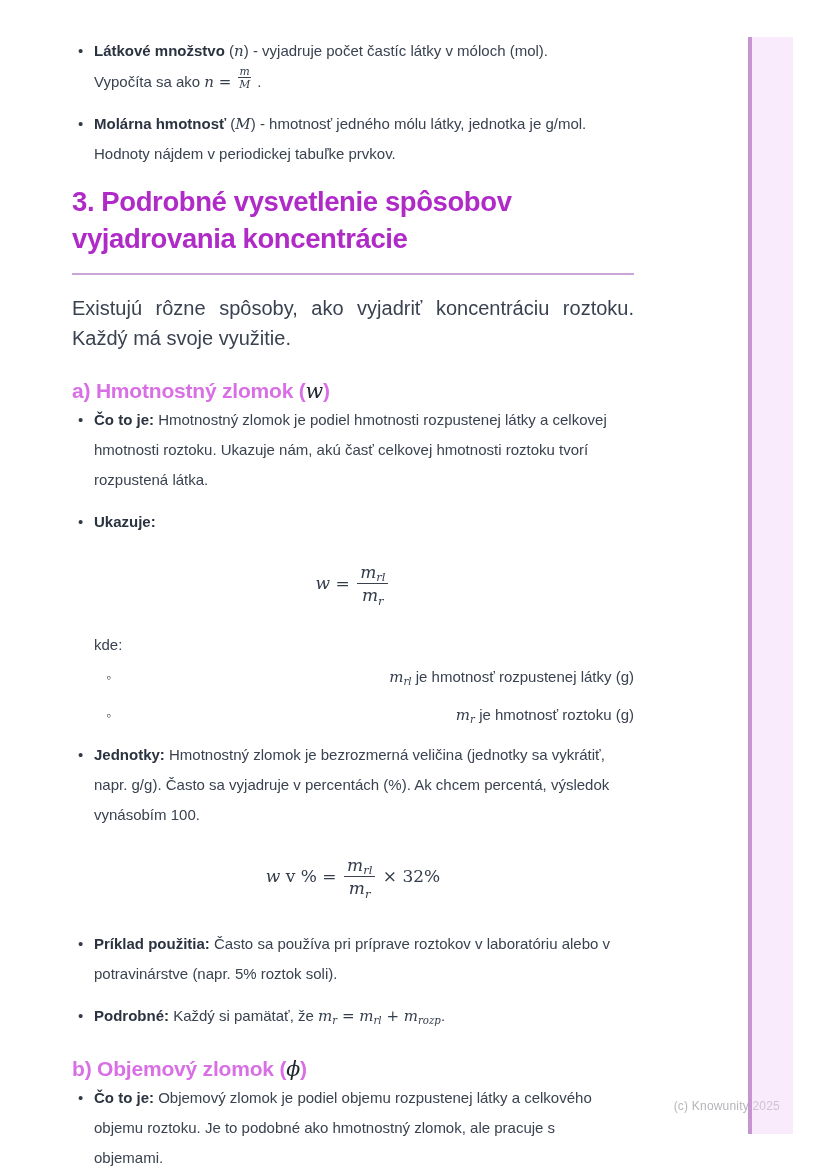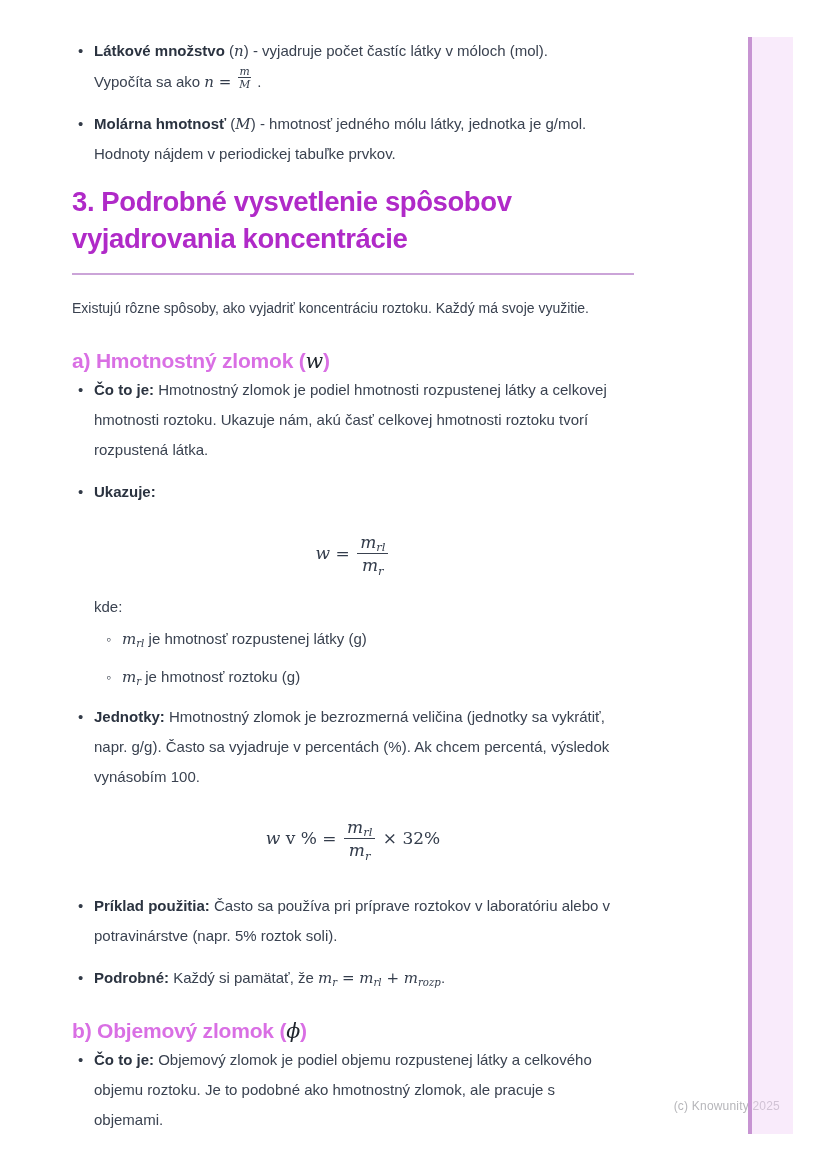--- a/index.html
+++ b/index.html
@@ -24,21 +24,21 @@
 
   
   ul.blist{list-style:none;margin:0;padding:0 0 0 22px;}
   ul.blist > li{position:relative;font-size:15px;line-height:30px;margin:0 16px 12px 0;}
   ul.blist > li::before{
     content:"•";position:absolute;left:-16px;top:0;color:#333b48;font-size:15px;
   }
   ul.blist > li:last-child{margin-bottom:0;}
 
   
-  ul.sublist{list-style:none;margin:4px 0 0 0;padding:0 0 0 28px;}
+  ul.sublist{list-style:none;margin:4px 0 0 0;padding:0 0 0 28px;text-align:right;}
   ul.sublist > li{position:relative;font-size:15px;line-height:30px;margin:0 0 8px 0;}
   ul.sublist > li::before{
     content:"◦";position:absolute;left:-16px;top:0;color:#333b48;font-size:14px;
   }
 
   .b{font-weight:700;color:#2b3340;}
   .math{font-family:"DejaVu Serif","Liberation Serif",serif;font-style:italic;color:#333c4b;}
   .mroman{font-family:"DejaVu Serif","Liberation Serif",serif;font-style:normal;color:#333c4b;}
   .subsc{font-size:0.68em;line-height:0;position:relative;bottom:-0.3em;}
 
@@ -48,34 +48,34 @@
   .frac.small{font-size:0.72em;vertical-align:-0.15em;line-height:1.05;}
   .frac.small .num{border-bottom-width:1px;padding:0 1px 0 1px;}
   .frac.small .den{padding:1px 1px 0 1px;}
 
   h1.main-heading{
     margin:14px 0 16px 0;font-size:27.5px;line-height:37px;font-weight:700;
     color:#b02ac8;letter-spacing:-0.4px;
   }
   .heading-rule{border:none;border-top:2px solid #cba4d8;margin:8px 0 0 0;}
 
-  p.intro{font-size:14px;line-height:30px;text-align:justify;margin:18px 0 0 0;color:#3a4250;}
+  p.intro{font-size:20px;line-height:30px;text-align:justify;margin:18px 0 0 0;color:#3a4250;}
 
   h2.sub-heading{
     margin:24px 0 0 0;font-size:21px;line-height:28px;font-weight:700;
     color:#d96fe4;letter-spacing:-0.2px;
   }
   h2.sub-heading .math{color:#20262e;font-weight:400;font-size:0.98em;}
 
   .list-block{margin-top:14px;}
   .formula{
     text-align:center;font-size:17px;color:#333c4b;margin:12px 0 0 0;padding:14px 0;
     font-family:"DejaVu Serif","Liberation Serif",serif;
   }
-  .kde-block{margin-top:4px;padding-left:22px;font-size:15px;line-height:26px;}
+  .kde-block{margin-top:12px;padding-left:22px;font-size:15px;line-height:26px;}
   .kde-label{display:block;}
 </style>
 </head>
 <body>
 
 <div class="page">
 
   <div class="edge-bar"></div>
   <div class="watermark">(c) Knowunity 2025</div>
 

